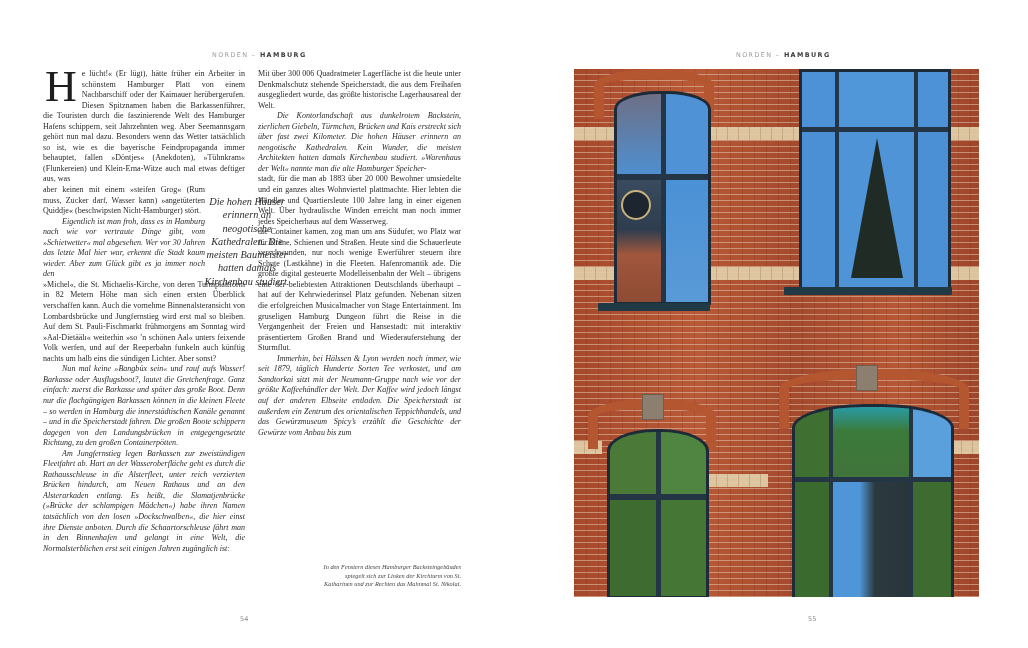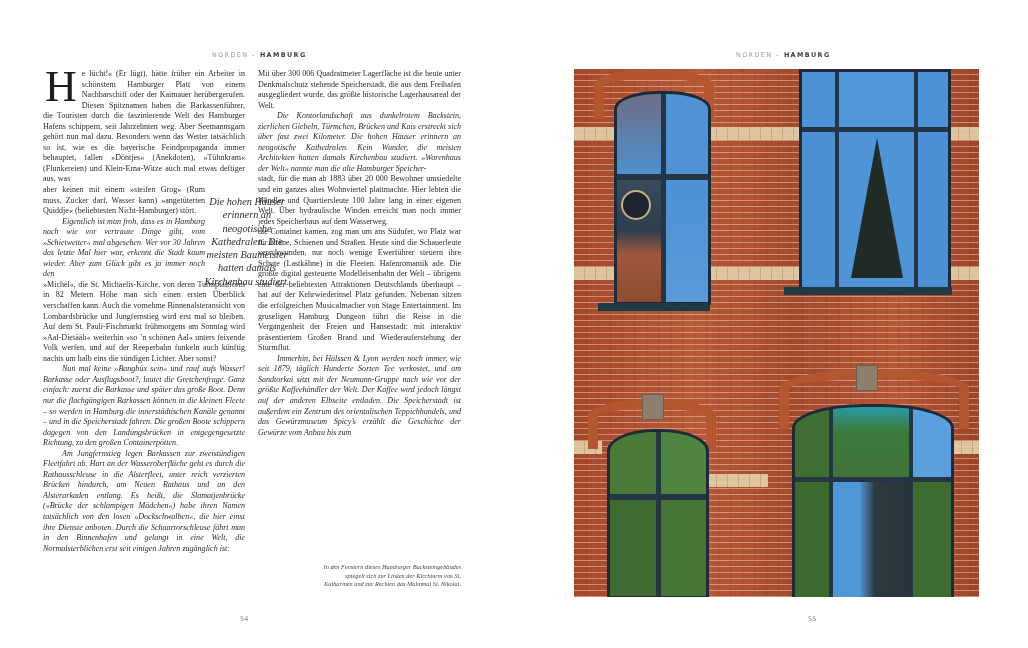--- a/index.html
+++ b/index.html
@@ -77,21 +77,21 @@
 <body>
 
 <div class="running-head left">
   <span>NORDEN</span>
   <span>–</span>
   <span class="strong">HAMBURG</span>
 </div>
 
 <div class="col col1">
   <p><span class="dropcap">H</span><span>e lücht!« (Er lügt), hätte früher ein Arbeiter in schönstem Hamburger Platt von einem Nachbarschiff oder der Kaimauer herübergerufen. Diesen Spitznamen haben die Barkassenführer, die Touristen durch die faszinierende Welt des Hamburger Hafens schippern, seit Jahrzehnten weg. Aber Seemannsgarn gehört nun mal dazu. Besonders wenn das Wetter tatsächlich so ist, wie es die bayerische Feindpropaganda immer behauptet, fallen »Döntjes« (Anekdoten), »Tühnkram« (Flunkereien) und Klein-Erna-Witze auch mal etwas deftiger aus, was</span></p>
-  <p class="narrow-left">aber keinen mit einem »steifen Grog« (Rum muss, Zucker darf, Wasser kann) »angetüterten Quiddje« (beliebtesten Nicht-Hamburger) stört.</p>
+  <p class="narrow-left">aber keinen mit einem »steifen Grog« (Rum muss, Zucker darf, Wasser kann) »angetüterten Quiddje« (beschwipsten Nicht-Hamburger) stört.</p>
   <p class="indent narrow-left">Eigentlich ist man froh, dass es in Hamburg nach wie vor vertraute Dinge gibt, vom »Schietwetter« mal abgesehen. Wer vor 30 Jahren das letzte Mal hier war, erkennt die Stadt kaum wieder. Aber zum Glück gibt es ja immer noch den</p>
   <p>»Michel«, die St. Michaelis-Kirche, von deren Turmplattform in 82 Metern Höhe man sich einen ersten Überblick verschaffen kann. Auch die vornehme Binnenalsteransicht von Lombardsbrücke und Jungfernstieg wird erst mal so bleiben. Auf dem St. Pauli-Fischmarkt frühmorgens am Sonntag wird »Aal-Dietäälı« weiterhin »so ’n schönen Aal« unters feixende Volk werfen, und auf der Reeperbahn funkeln auch künftig nachts um halb eins die sündigen Lichter. Aber sonst?</p>
   <p class="indent">Nun mal keine »Bangbüx sein« und rauf aufs Wasser! Barkasse oder Ausflugsboot?, lautet die Gretchenfrage. Ganz einfach: zuerst die Barkasse und später das große Boot. Denn nur die flachgängigen Barkassen können in die kleinen Fleete – so werden in Hamburg die innerstädtischen Kanäle genannt – und in die Speicherstadt fahren. Die großen Boote schippern dagegen von den Landungsbrücken in entgegengesetzte Richtung, zu den großen Containerpötten.</p>
   <p class="indent">Am Jungfernstieg legen Barkassen zur zweistündigen Fleetfahrt ab. Hart an der Wasseroberfläche geht es durch die Rathausschleuse in die Alsterfleet, unter reich verzierten Brücken hindurch, am Neuen Rathaus und an den Alsterarkaden entlang. Es heißt, die Slamatjenbrücke (»Brücke der schlampigen Mädchen«) habe ihren Namen tatsächlich von den losen »Dockschwalben«, die hier einst ihre Dienste anboten. Durch die Schaartorschleuse fährt man in den Binnenhafen und gelangt in eine Welt, die Normalsterblichen erst seit einigen Jahren zugänglich ist:</p>
 </div>
 
 <div class="pullquote">Die hohen Häuser erinnern an neogotische Kathedralen. Die meisten Baumeister hatten damals Kirchenbau studiert.</div>
 
 <div class="col col2">
   <p>Mit über 300 006 Quadratmeter Lagerfläche ist die heute unter Denkmalschutz stehende Speicherstadt, die aus dem Freihafen ausgegliedert wurde, das größte historische Lagerhausareal der Welt.</p>

